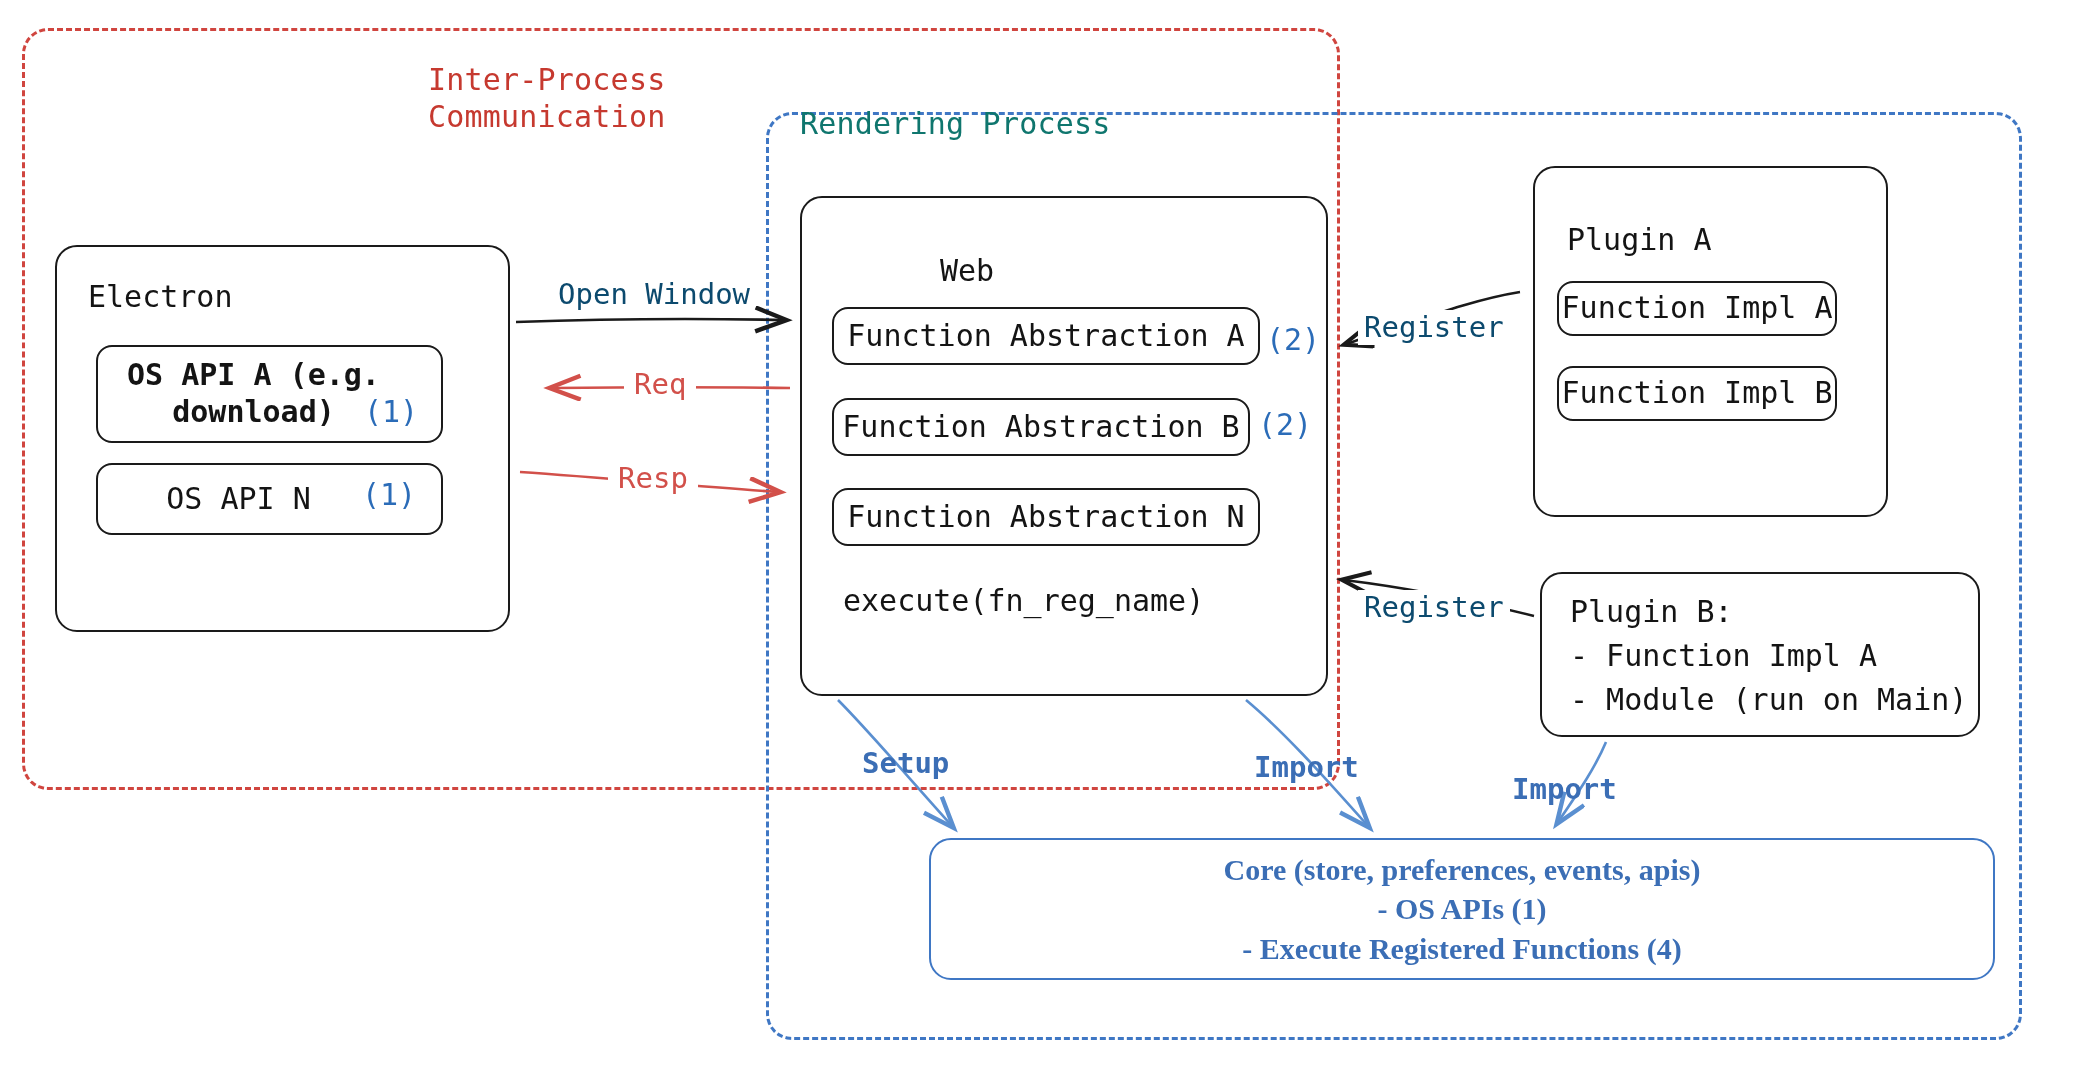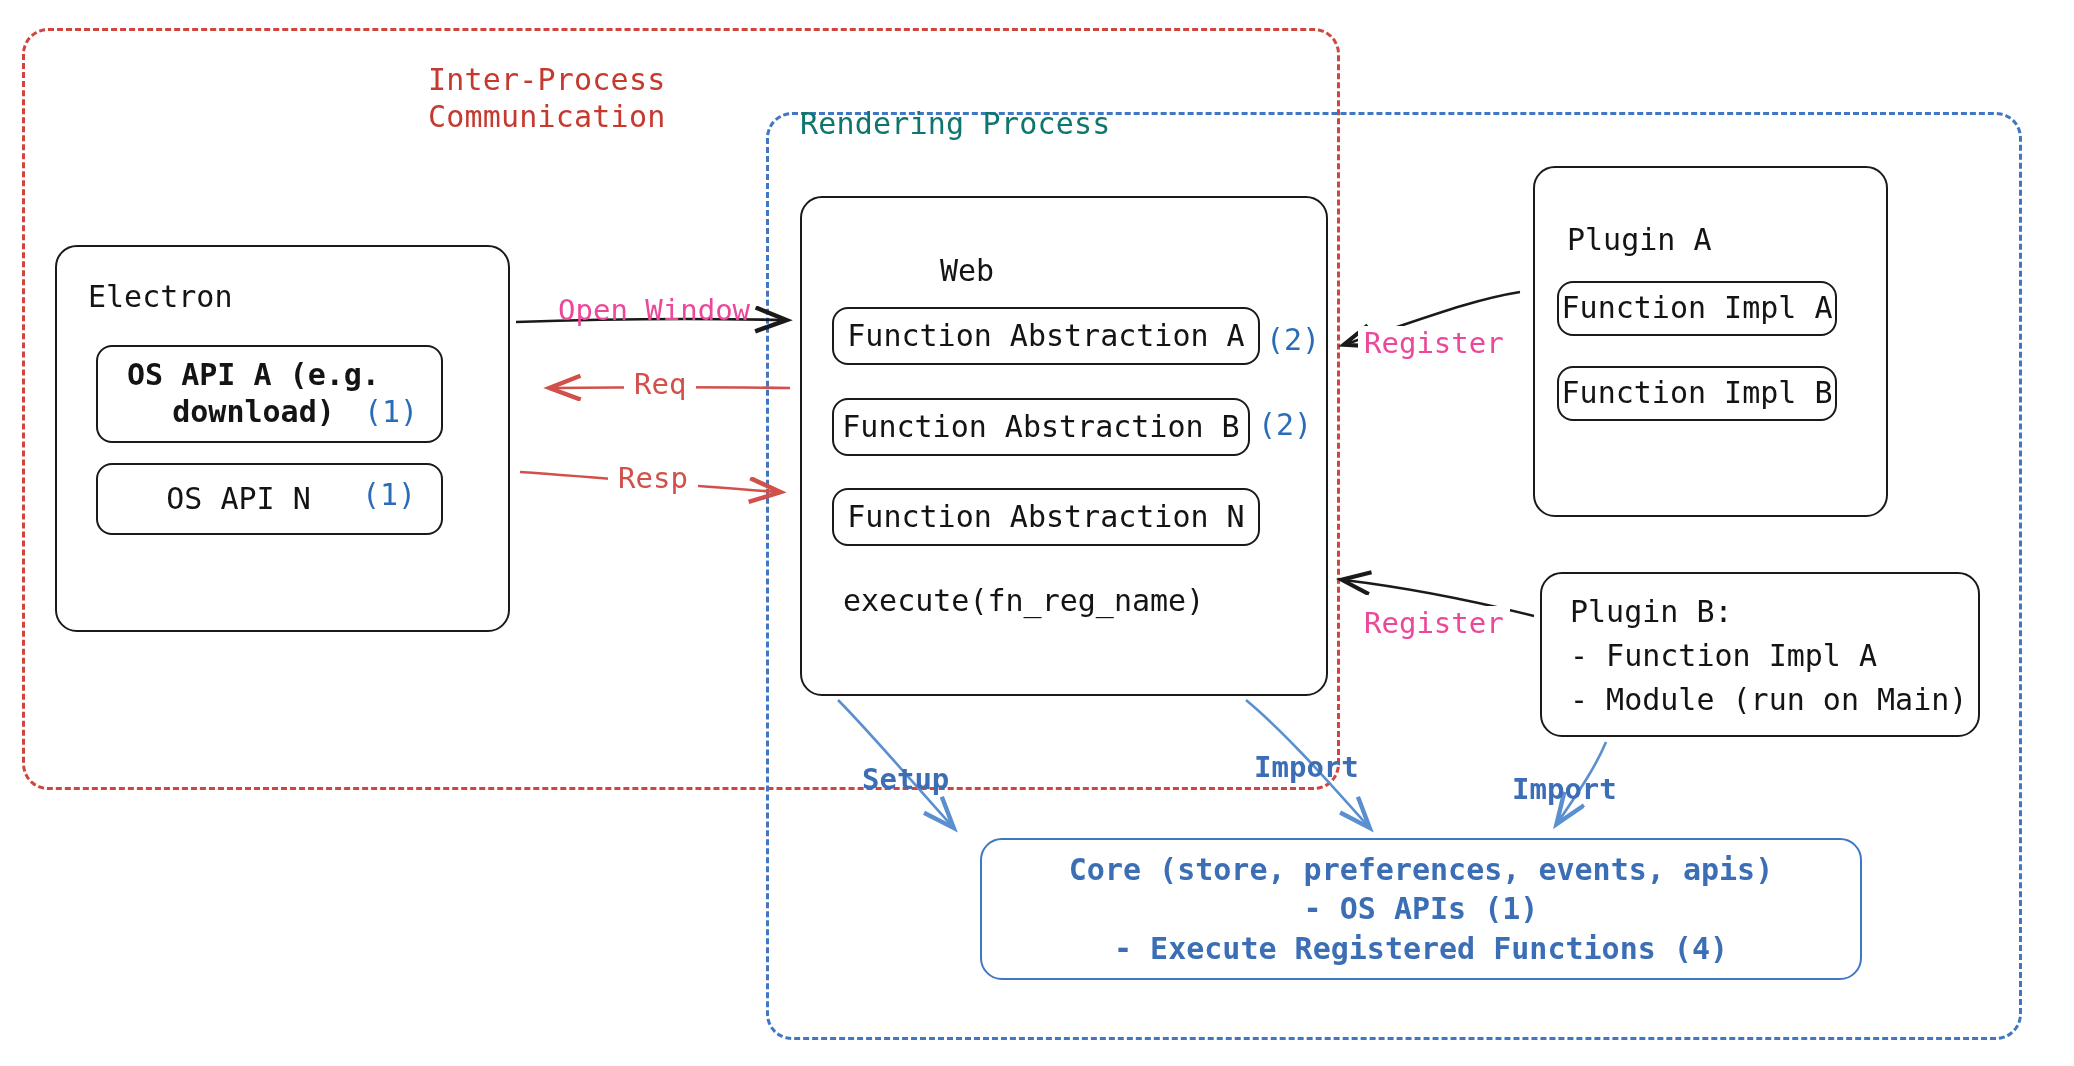--- a/index.html
+++ b/index.html
@@ -88,21 +88,21 @@
     white-space: pre;
   }
 
   
   .edge-label {
     position: absolute;
     font-size: 29px;
     white-space: pre;
     line-height: 1.2;
   }
-  .edge-label.black { color: #ec4899; margin-top: 16px; }
+  .edge-label.black { color: #0c4a6e; }
   .edge-label.red   { color: #d2504a; }
   .edge-label.blue  { color: #3b6eb5; font-weight: bold; }
 
   
   .core-box {
     border: 2.5px solid #3f77c4;
     border-radius: 22px;
     background: #ffffff;
     display: flex;
     flex-direction: column;
@@ -174,21 +174,21 @@
   <div class="abs box inner" style="left:1557px; top:366px; width:280px; height:55px;">
     <div class="inner-text">Function Impl B</div>
   </div>
 
 
   <div class="abs box" style="left:1540px; top:572px; width:440px; height:165px;"></div>
   <div class="plain-text" style="left:1570px; top:592px;">Plugin B:</div>
   <div class="plain-text" style="left:1570px; top:636px;">- Function Impl A</div>
   <div class="plain-text" style="left:1570px; top:680px;">- Module (run on Main)</div>
 
-  <div class="abs core-box" style="left:980px; top:838px; width:882px; height:142px;">
+  <div class="abs core-box" style="left:929px; top:838px; width:1066px; height:142px;font-family:Liberation Serif, serif;">
     <div class="core-line">Core (store, preferences, events, apis)</div>
     <div class="core-line">- OS APIs (1)</div>
     <div class="core-line">- Execute Registered Functions (4)</div>
   </div>
 
   <svg id="wires" viewBox="0 0 2074 1066">
     <defs>
       <marker id="ah-black" markerWidth="16" markerHeight="16" refX="12" refY="5.2" orient="auto">
         <path d="M1,0.6 L13,5.2 L1,9.8" fill="none" stroke="#1a1a1a" stroke-width="1.7"></path>
       </marker>
@@ -220,19 +220,19 @@
   <div class="edge-label black" style="left:558px; top:277px;">Open Window</div>
 
   <div class="edge-label red" style="left:624px; top:367px; background:#ffffff; padding:0 10px;">Req</div>
 
   <div class="edge-label red" style="left:608px; top:461px; background:#ffffff; padding:0 10px;">Resp</div>
 
   <div class="edge-label black" style="left:1358px; top:310px; background:#ffffff; padding:0 6px;">Register</div>
 
   <div class="edge-label black" style="left:1358px; top:590px; background:#ffffff; padding:0 6px;">Register</div>
 
-  <div class="edge-label blue" style="left:862px; top:746px;margin-top:16px;">Setup</div>
+  <div class="edge-label blue" style="left:862px; top:746px;">Setup</div>
 
   <div class="edge-label blue" style="left:1254px; top:750px;">Import</div>
 
   <div class="edge-label blue" style="left:1512px; top:772px;">Import</div>
 
 </div>
 
 </body></html>

